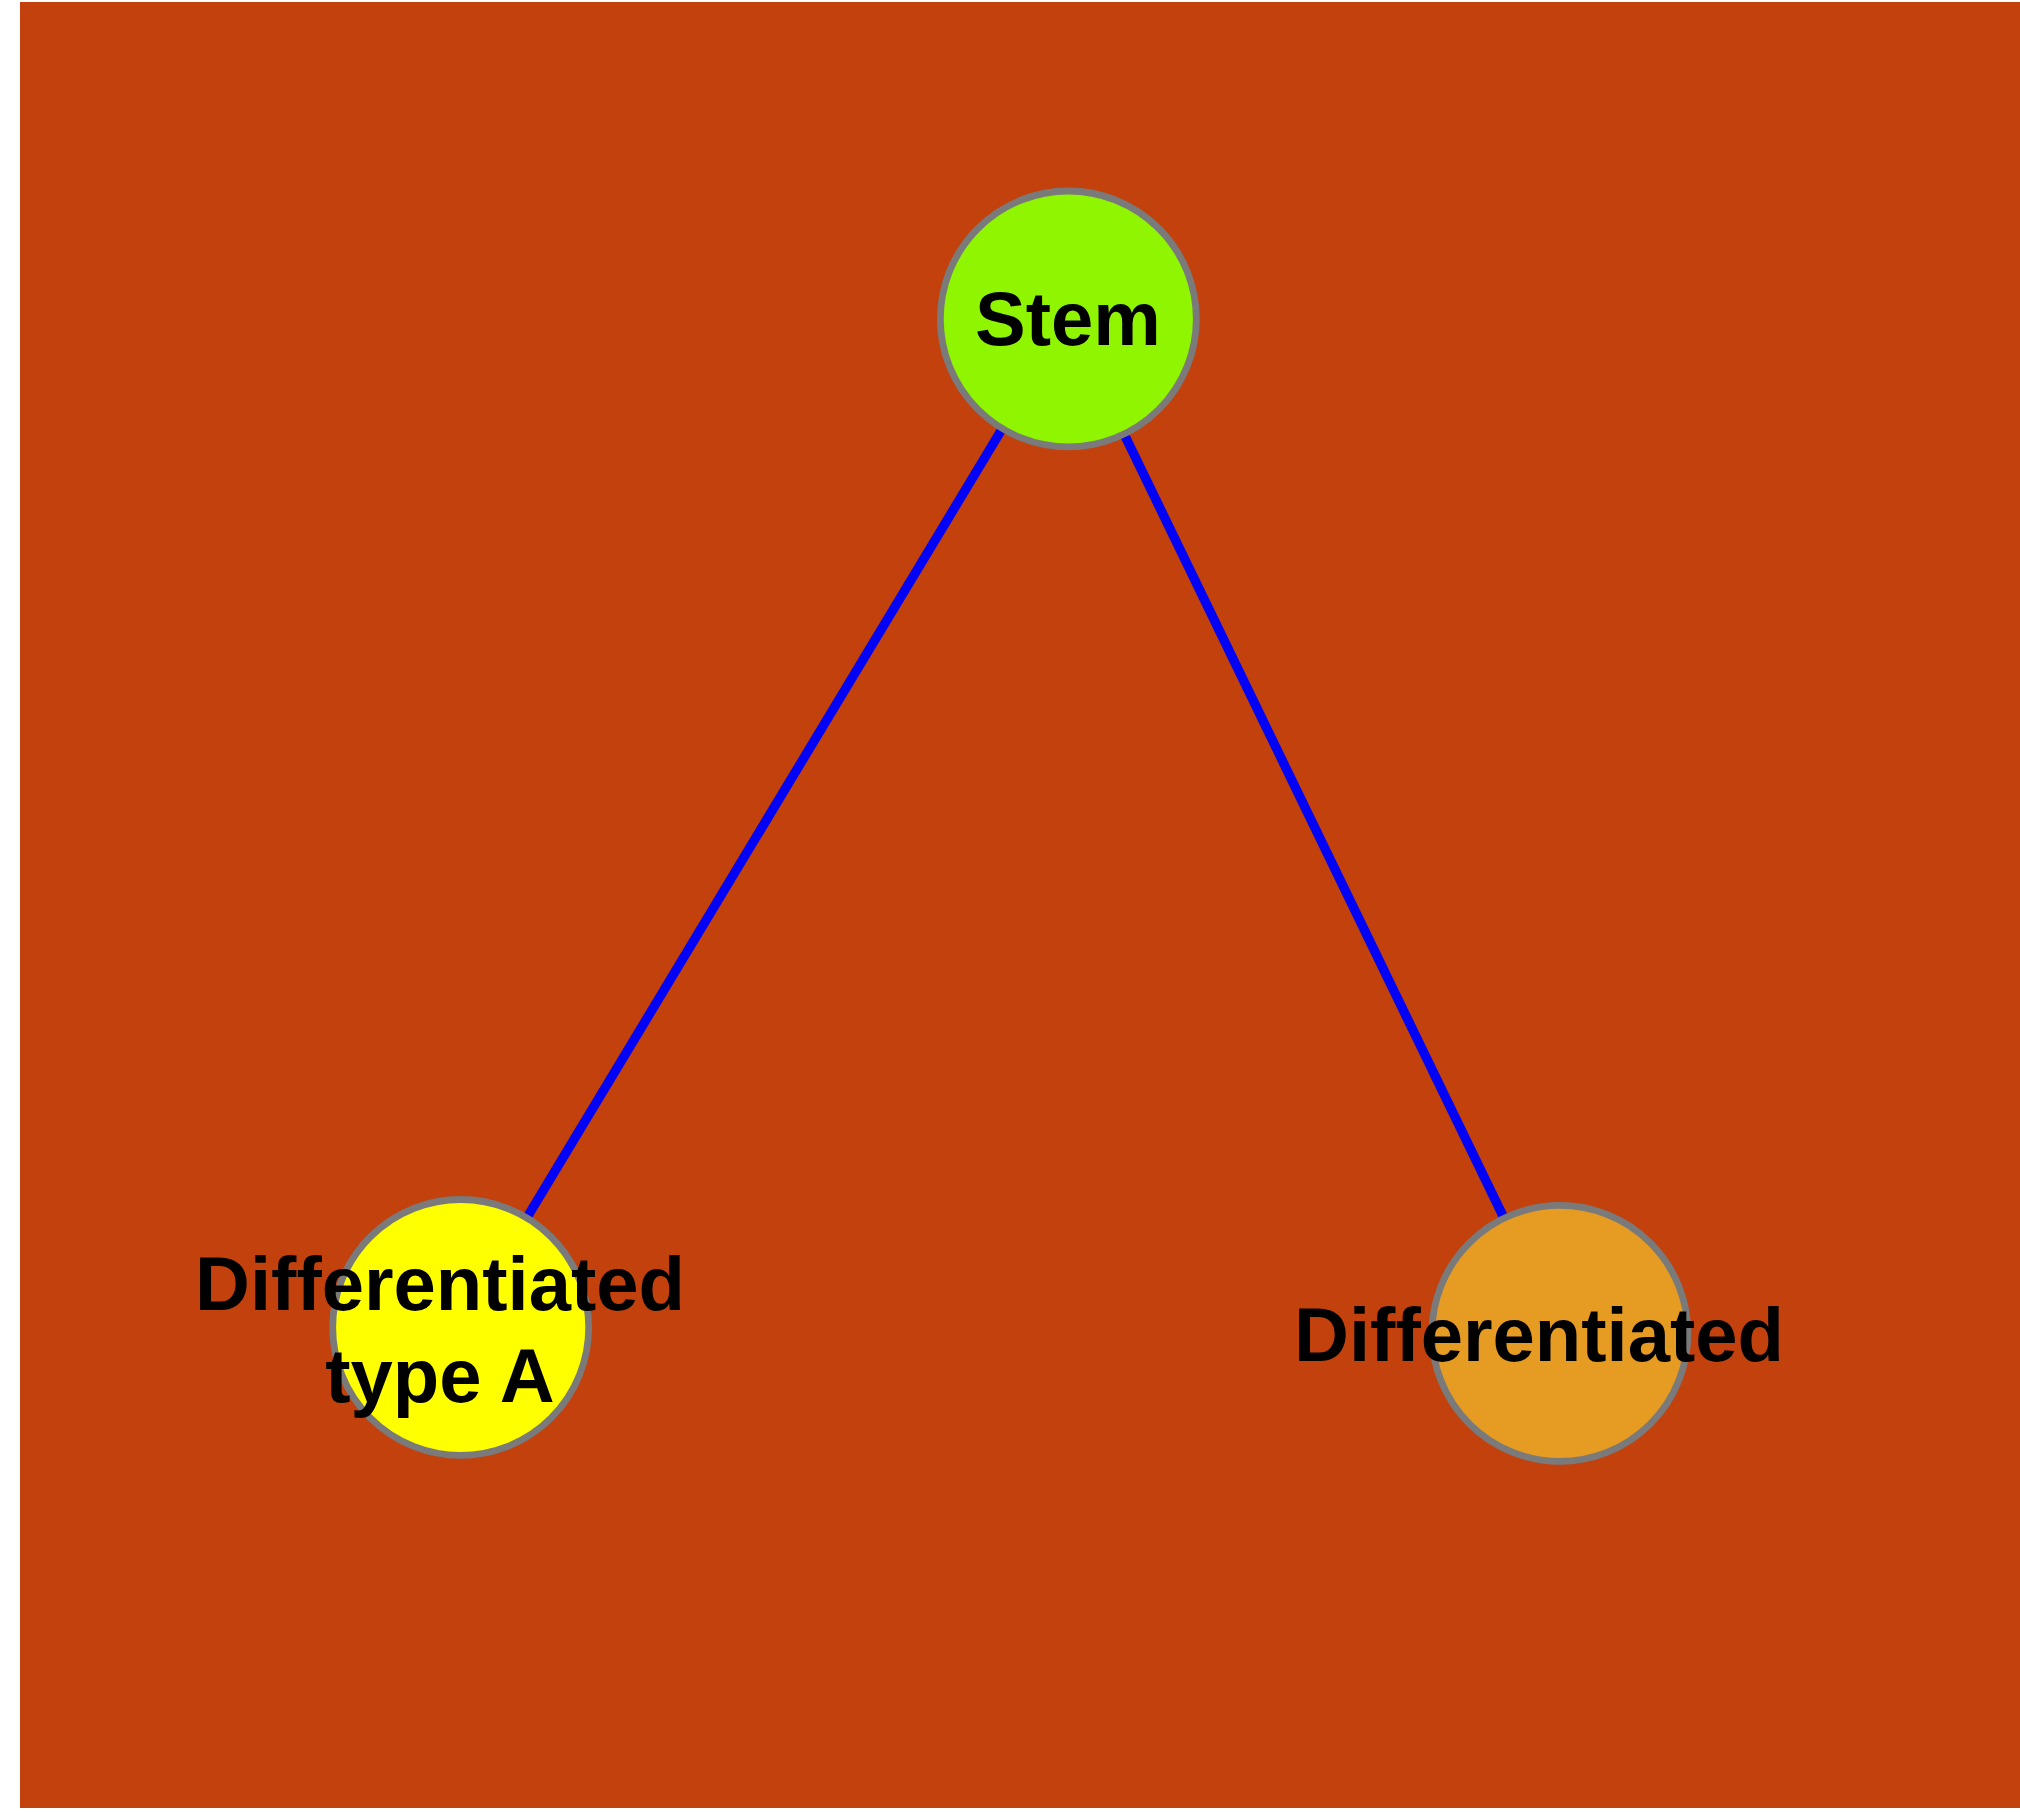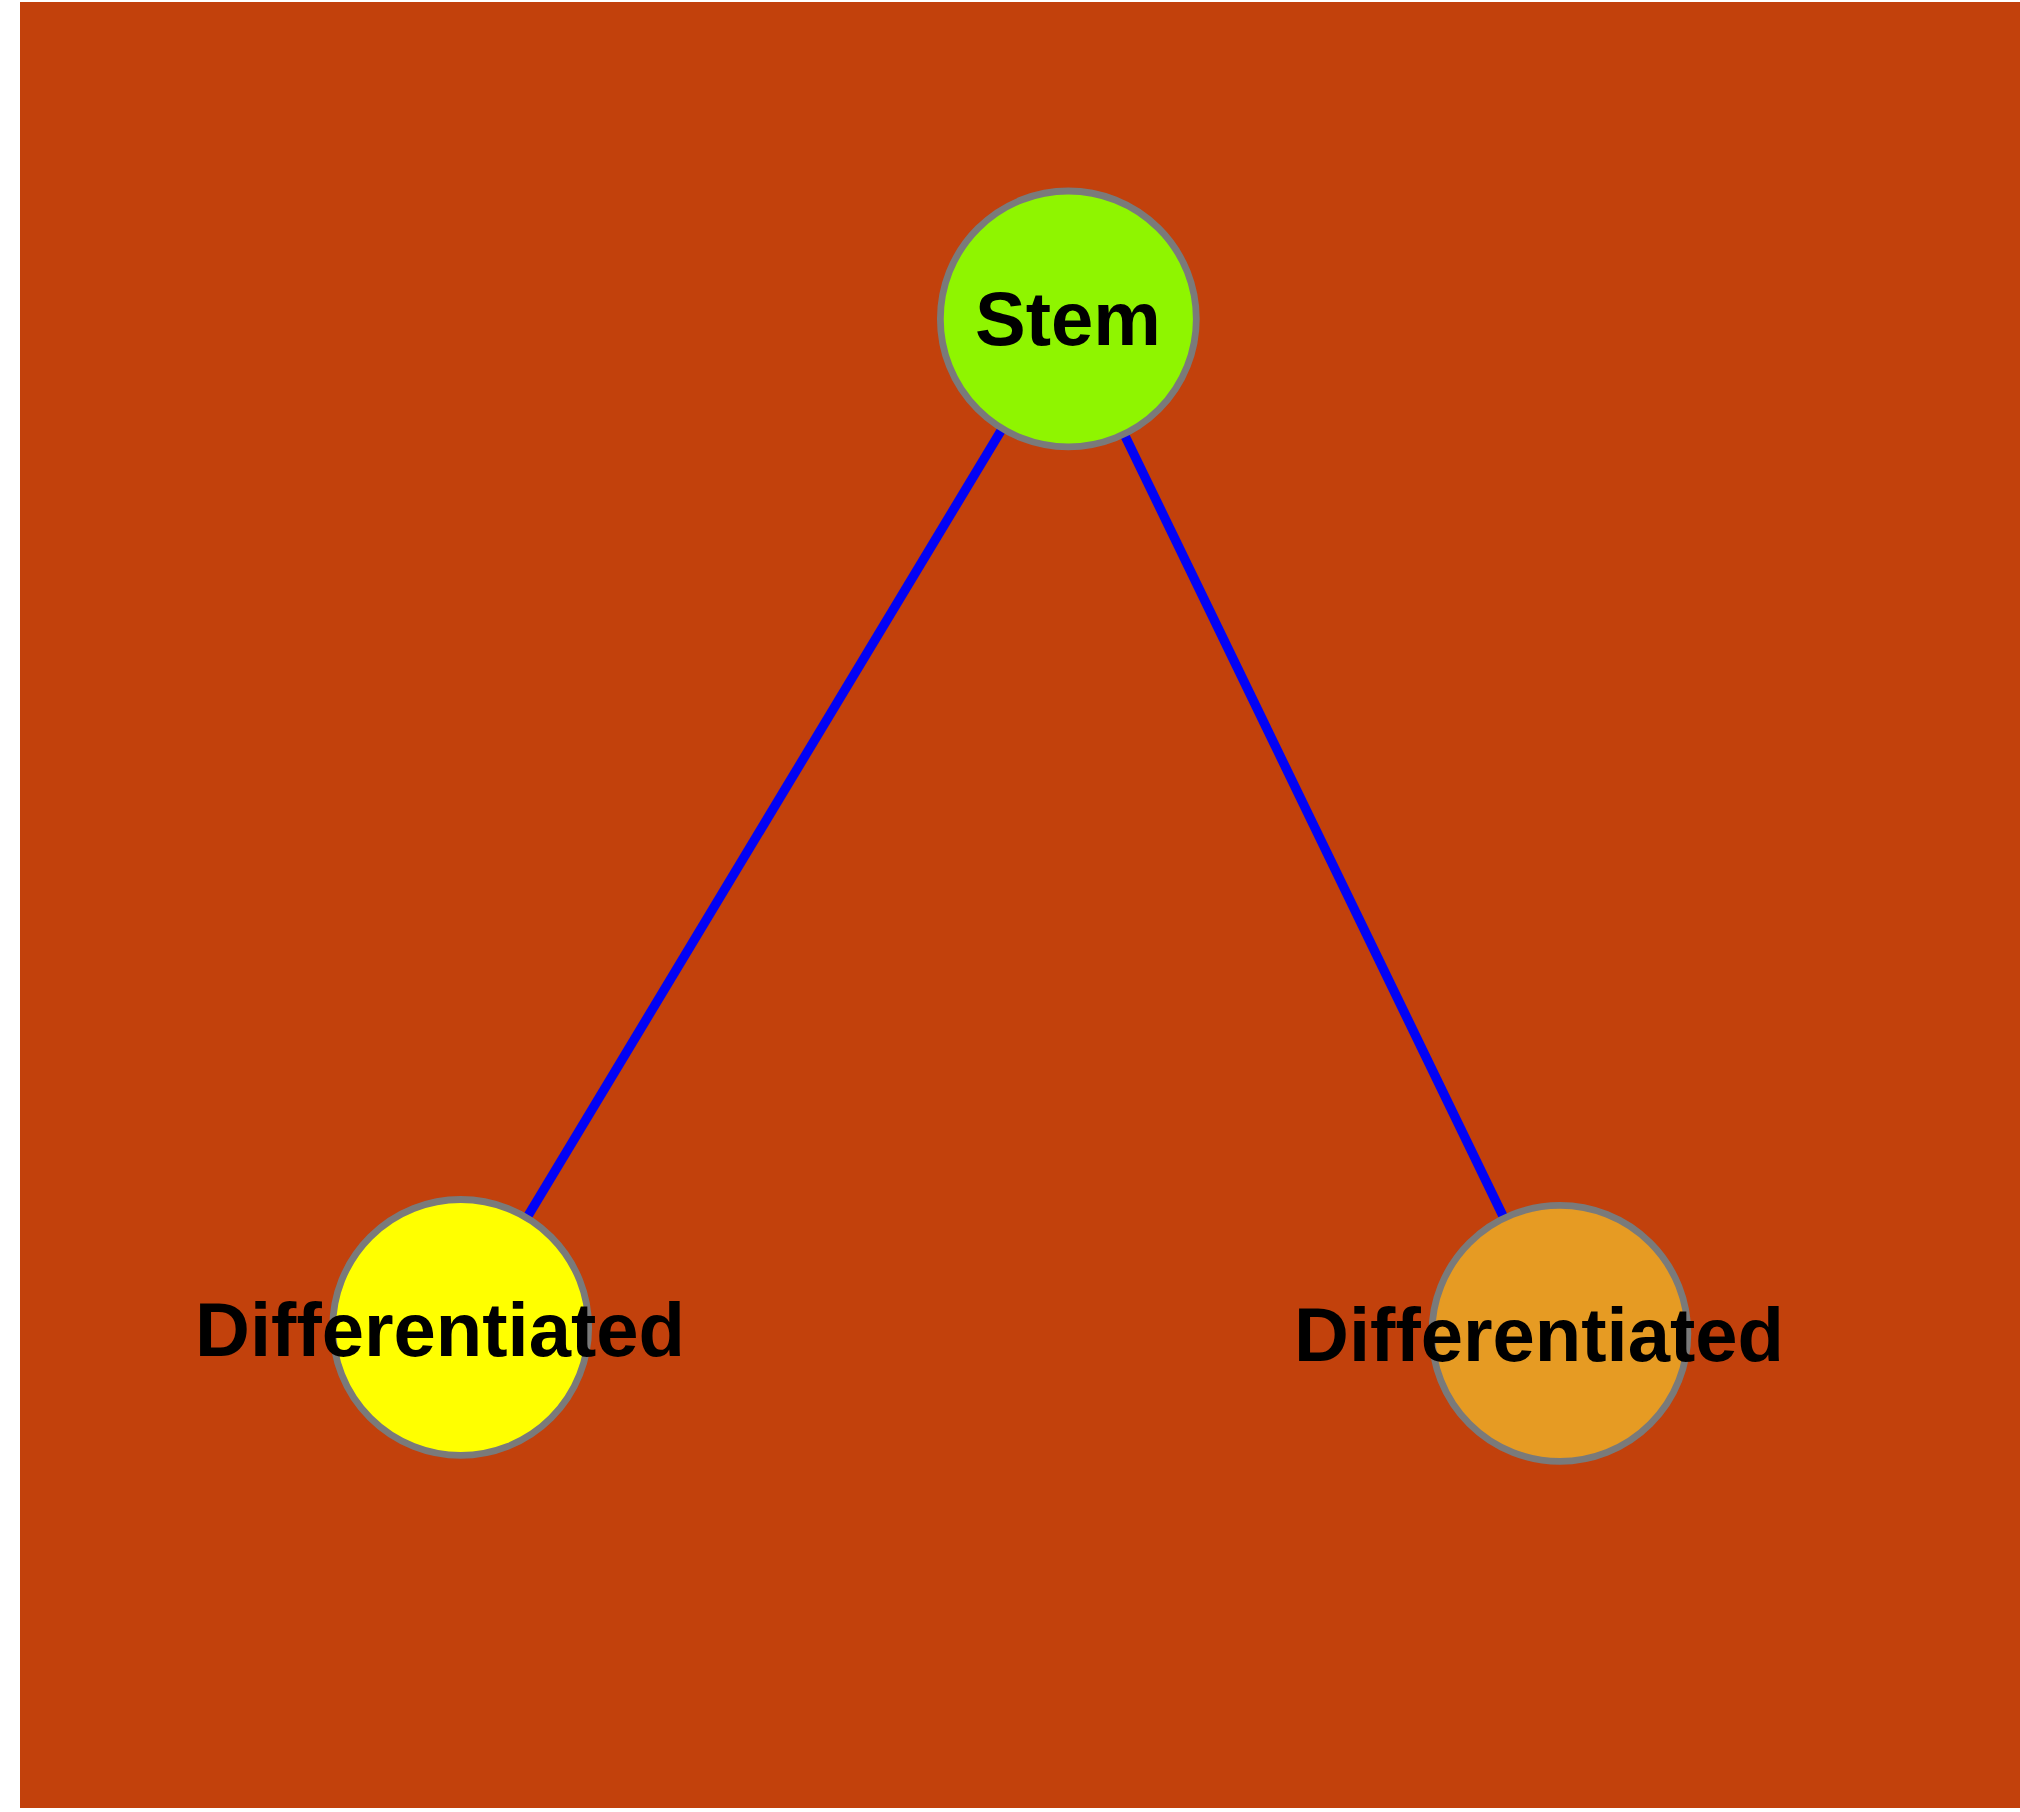--- a/index.html
+++ b/index.html
@@ -52,20 +52,21 @@
     <circle cx="520" cy="1564" r="151" stroke-width="8" stroke="#7A7A7A" fill="#FFFF00"></circle>
     <circle cx="1817" cy="1571" r="151" stroke-width="8" stroke="#7A7A7A" fill="#E69B23"></circle>
   </svg>
 
   <div class="node-label" style="left:1048px; top:317px;">
     <span class="line">Stem</span>
   </div>
 
   <div class="node-label" style="left:420px; top:1328px;">
     <span class="line">Differentiated</span>
+    <span class="line">type A</span>
   </div>
 
   <div class="node-label" style="left:1519px; top:1333px;">
     <span class="line">Differentiated</span>
   </div>
 
 </div>
 
 
 </body></html>

